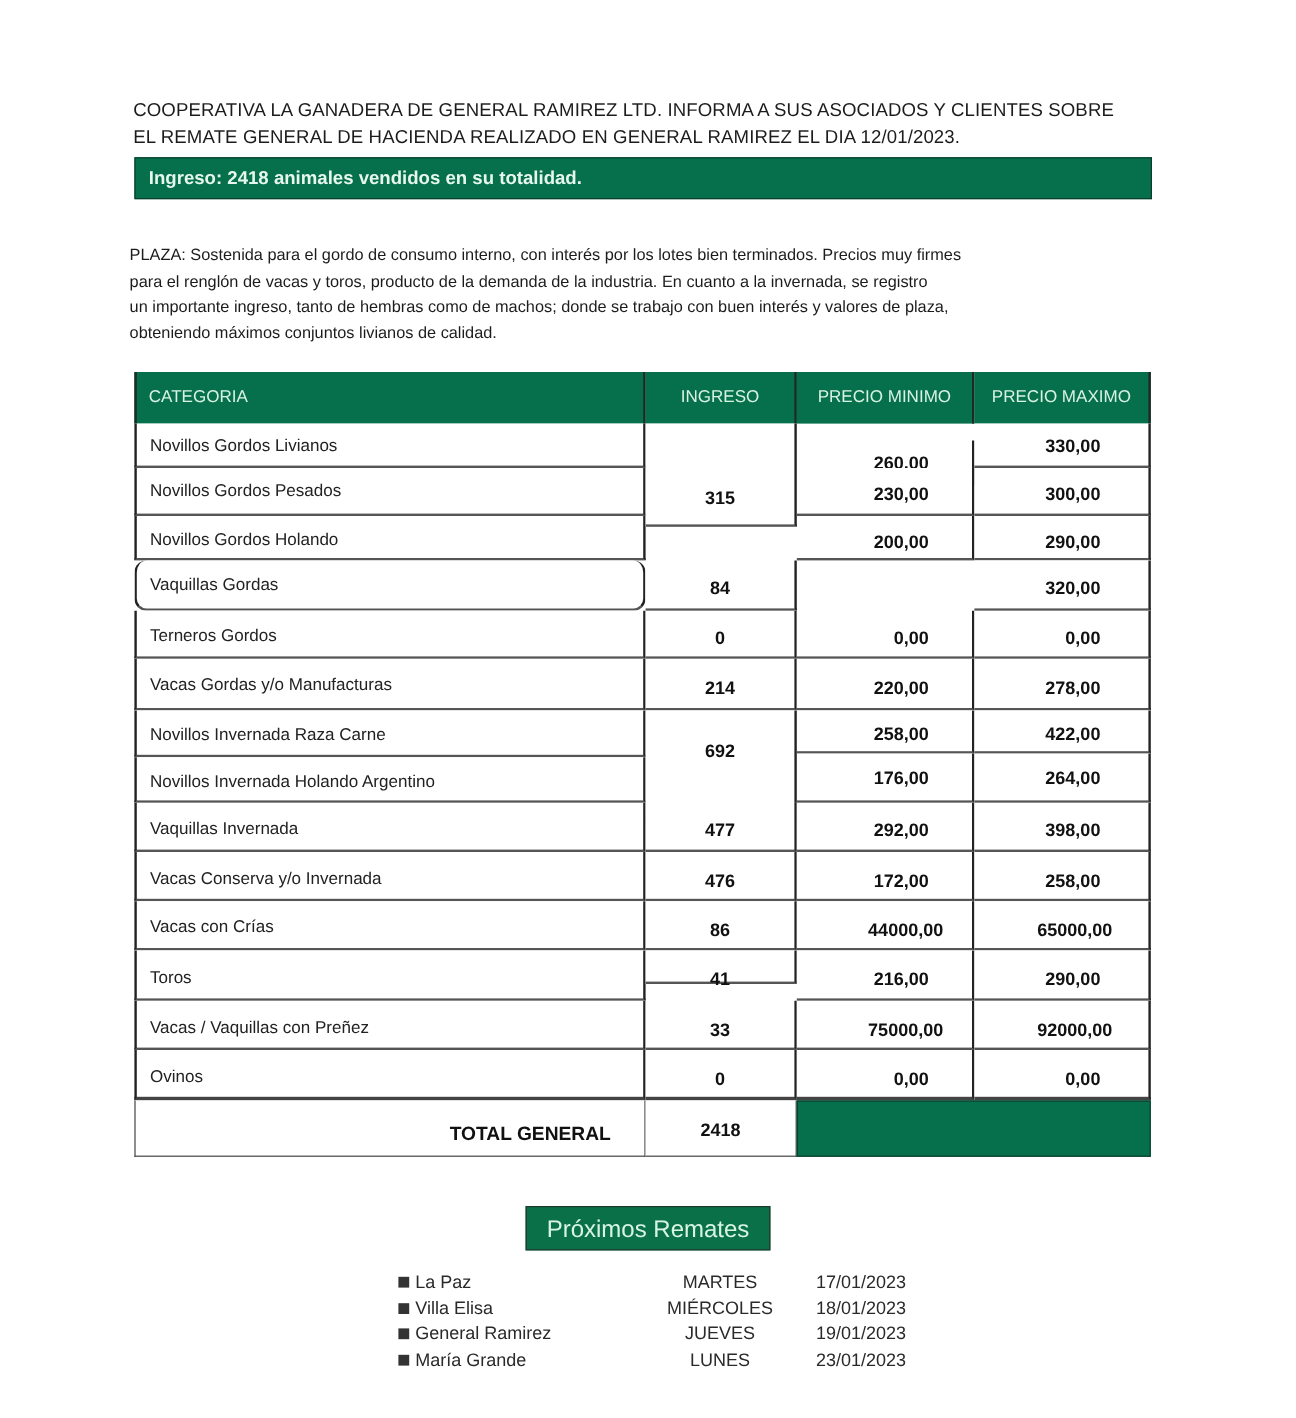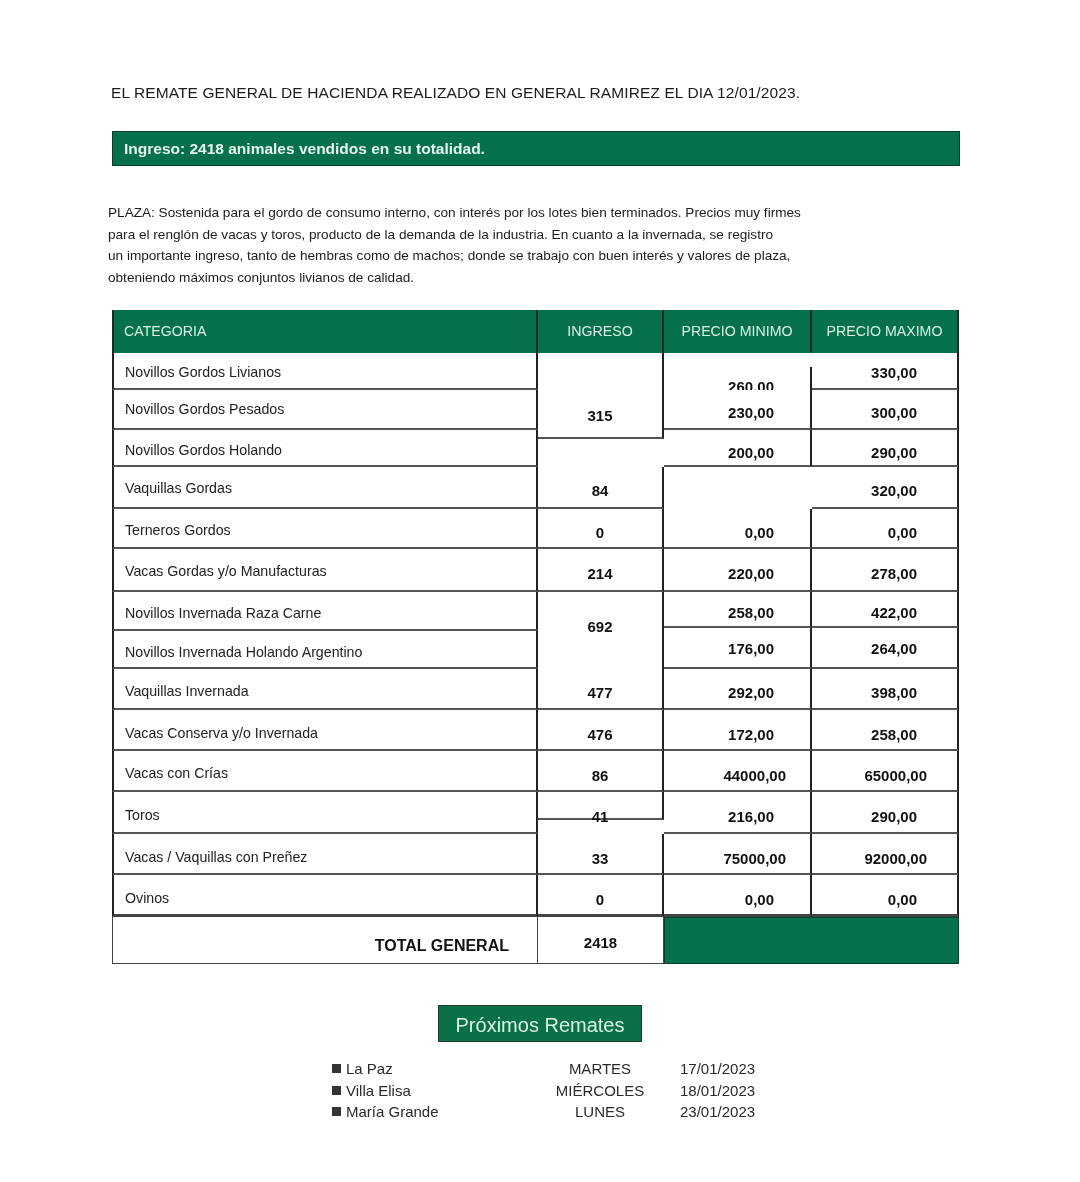--- a/index.html
+++ b/index.html
@@ -46,20 +46,21 @@
   .prox-row { position: relative; height: 21.5px; }
   .bullet { position: absolute; left: 0; top: 5px; width: 9px; height: 9px; background: #333; }
   .place { position: absolute; left: 14px; top: 1px; white-space: nowrap; }
   .day { position: absolute; left: 200px; width: 136px; text-align: center; top: 1px; white-space: nowrap; }
   .date { position: absolute; left: 348px; top: 1px; white-space: nowrap; }
 </style>
 </head>
 <body>
 
 <div class="abs intro">
+  <div>COOPERATIVA LA GANADERA DE GENERAL RAMIREZ LTD. INFORMA A SUS ASOCIADOS Y CLIENTES SOBRE</div>
   <div>EL REMATE GENERAL DE HACIENDA REALIZADO EN GENERAL RAMIREZ EL DIA 12/01/2023.</div>
 </div>
 
 <div class="abs banner">
   <span>Ingreso: 2418 animales vendidos en su totalidad.</span>
 </div>
 
 <div class="abs plaza">
   <div>PLAZA: Sostenida para el gordo de consumo interno, con interés por los lotes bien terminados.  Precios muy firmes</div>
   <div>para el renglón de vacas y toros, producto de la demanda de la industria. En cuanto a la invernada, se registro</div>
@@ -109,21 +110,21 @@
       <span style="top:14px;">200,00</span>
     </div>
   <div class="cell pmax" style="top:120px;height:37px;">
       <span style="top:14px;">290,00</span>
     </div>
 
   <div class="cell ing" style="top:43px;height:86px;">
       <span style="top:54px;">315</span>
     </div>
 
-  <div class="cell cat" style="top:157px;height:42px;">
+  <div class="cell cat" style="top:157px;height:42px;border-radius:10px;">
       <span style="top:13px;">Vaquillas Gordas</span>
     </div>
   <div class="cell ing" style="top:157px;height:42px;">
       <span style="top:15px;">84</span>
     </div>
   <div class="cell pmax" style="top:157px;height:42px;">
       <span style="top:15px;">320,00</span>
     </div>
 
   <div class="cell cat" style="top:199px;height:40px;">
@@ -275,17 +276,23 @@
     <span class="date">17/01/2023</span>
   </div>
   <div class="prox-row">
     <span class="bullet"></span>
     <span class="place">Villa Elisa</span>
     <span class="day">MIÉRCOLES</span>
     <span class="date">18/01/2023</span>
   </div>
   <div class="prox-row">
     <span class="bullet"></span>
+    <span class="place">General Ramirez</span>
+    <span class="day">JUEVES</span>
+    <span class="date">19/01/2023</span>
+  </div>
+  <div class="prox-row">
+    <span class="bullet"></span>
     <span class="place">María Grande</span>
     <span class="day">LUNES</span>
     <span class="date">23/01/2023</span>
   </div>
 </div>
 
 </body></html>

